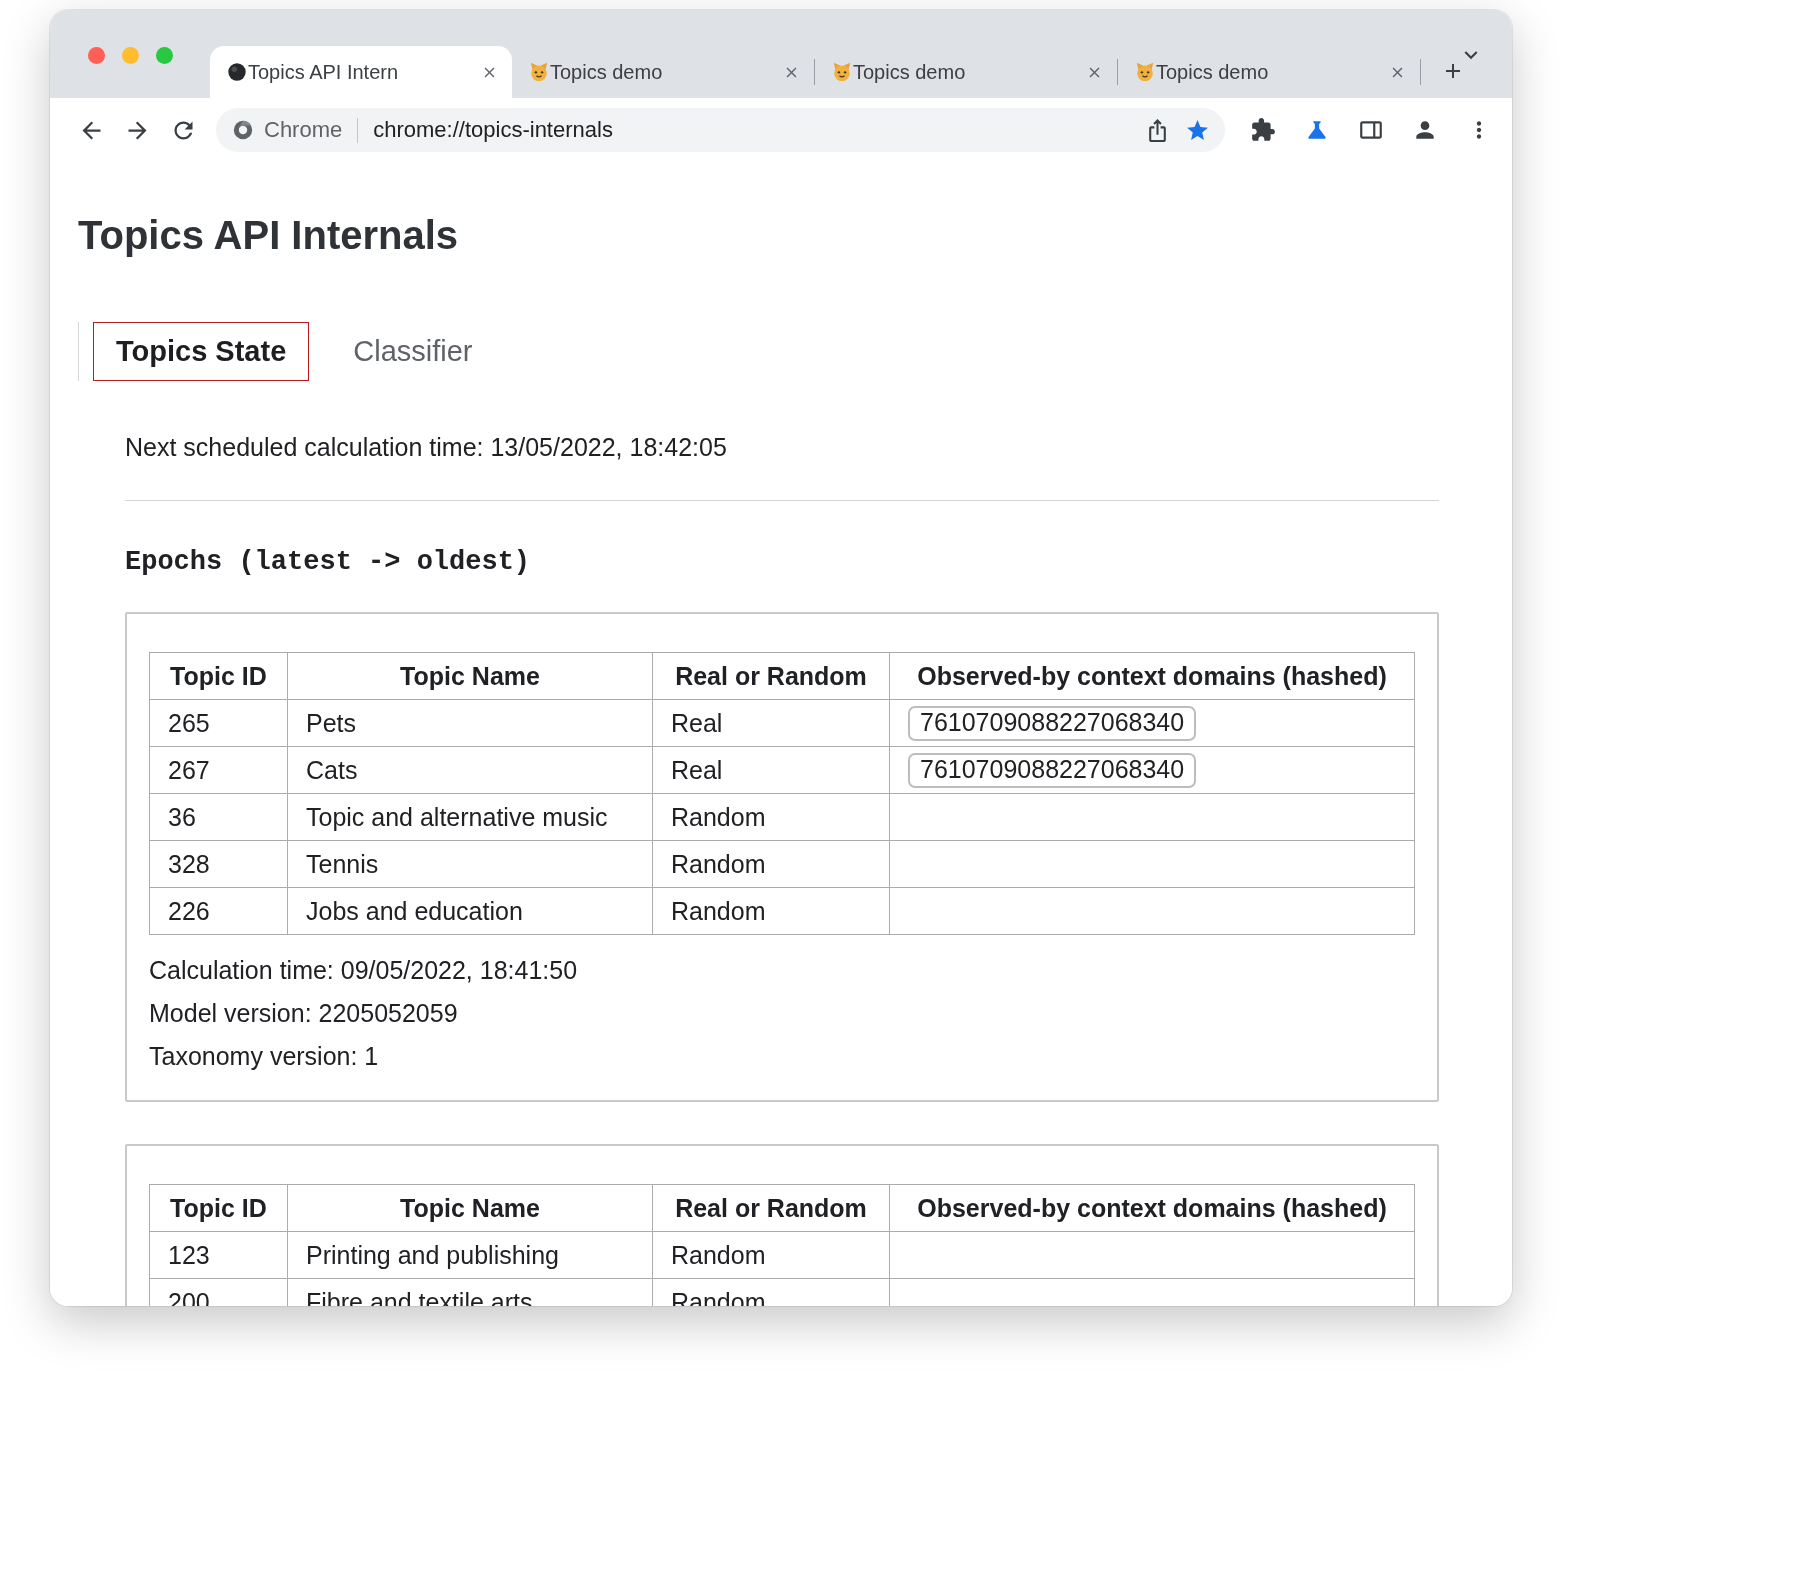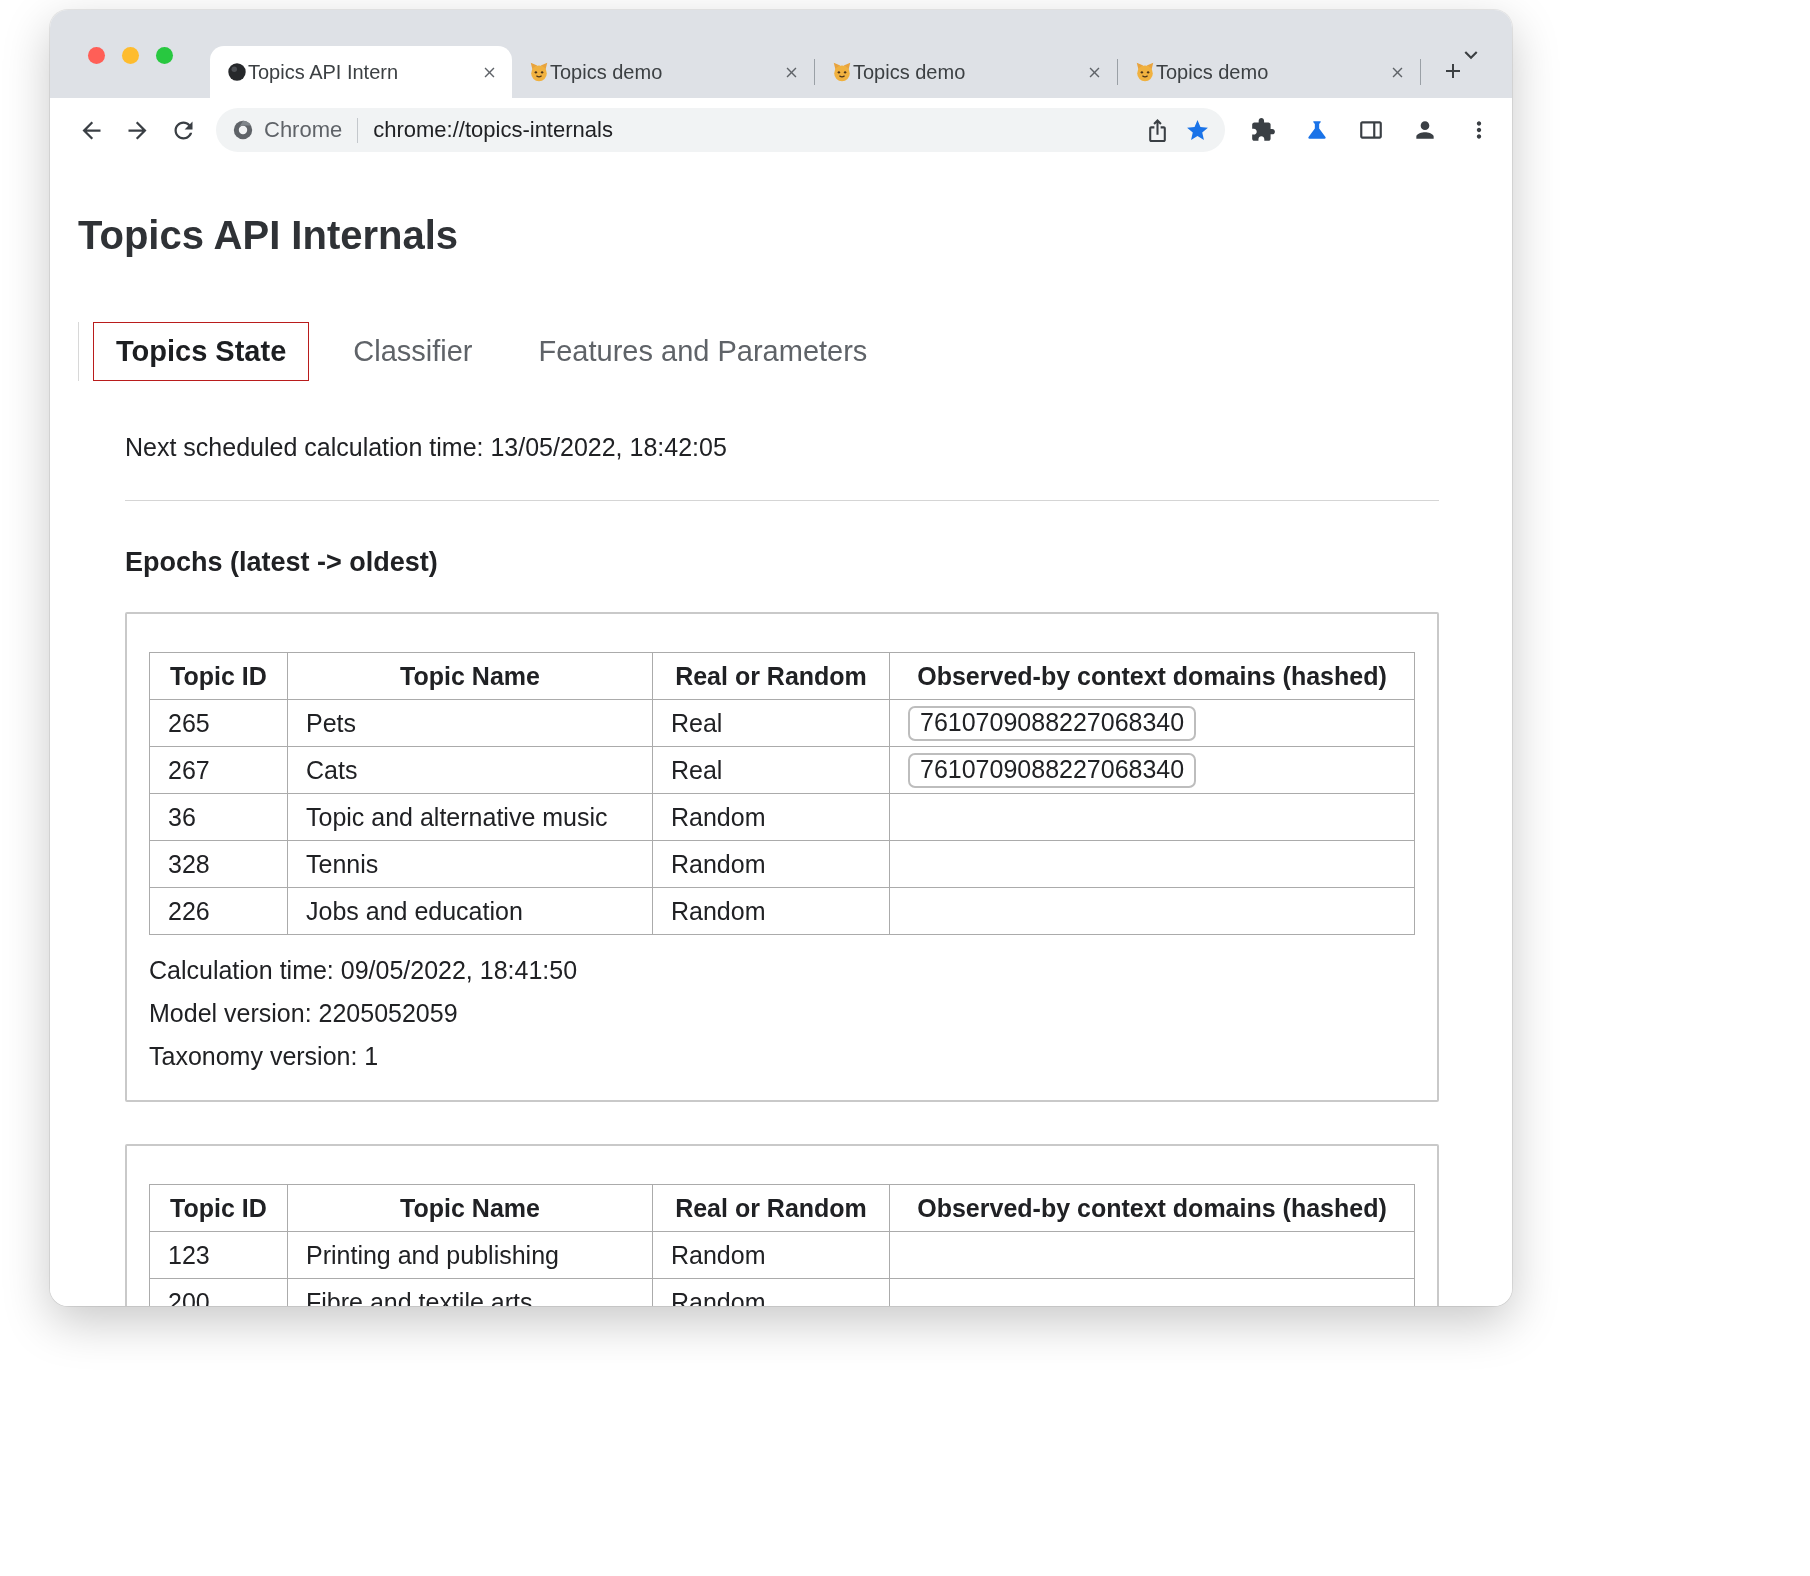--- a/index.html
+++ b/index.html
@@ -46,21 +46,21 @@
 
   
   .content{background:#fff;}
   .page-title{margin:50px 0 0 28px;font-size:40px;line-height:46px;color:#2f3236;font-weight:700;}
   .cr-tabs{display:flex;align-items:center;gap:22px;margin:64px 0 0 28px;border-left:1px solid #d8d8d8;padding-left:14px;}
   .cr-tab{font-size:29px;color:#5F6368;padding:12px 22px;white-space:nowrap;}
   .cr-tab.active{color:#1c1e21;font-weight:700;border:1px solid #b91c1c;background:#fff;}
   .panel{margin:52px 73px 0 75px;}
   .next-calc{font-size:25px;color:#202124;}
   hr.divider{border:none;border-top:1px solid #d5d5d5;margin:38px 0 0 0;}
-  .epochs-heading{margin:46px 0 0 0;font-size:27px;line-height:31px;font-weight:700;color:#202124;}
+  .epochs-heading{margin:46px 0 0 0;font-size:27px;line-height:31px;font-weight:700;color:#202124;font-family:Liberation Mono, monospace;}
   .epoch-box{margin-top:34px;border:2px solid #c9c9c9;border-radius:2px;padding:38px 22px 22px 22px;background:#fff;}
   .epoch-box.second{margin-top:42px;min-height:420px;}
   table.topics{border-collapse:collapse;width:100%;table-layout:fixed;}
   .topics th,.topics td{border:1px solid #ababab;height:46px;font-size:25px;color:#202124;padding:0 18px;
                         text-align:left;font-weight:400;overflow:hidden;white-space:nowrap;}
   .topics th{text-align:center;font-weight:700;}
   col.c-id{width:138px;} col.c-name{width:365px;} col.c-real{width:237px;}
   .hashbox{display:inline-block;border:2px solid #bdbdbd;border-radius:7px;padding:0 10px 2px;font-size:25px;color:#202124;background:#fff;}
   .meta{margin-top:14px;font-size:25px;color:#202124;line-height:43px;}
 </style>
@@ -223,21 +223,20 @@
         </div>
       </div>
     </div>
 
     <div class="content">
       <h1 class="page-title">Topics API Internals</h1>
 
       <div class="cr-tabs">
         <div class="cr-tab active">Topics State</div>
         <div class="cr-tab">Classifier</div>
-        <div class="cr-tab">Features and Parameters</div>
       </div>
 
       <div class="panel">
         <div class="next-calc">Next scheduled calculation time: 13/05/2022, 18:42:05</div>
         <hr class="divider">
         <h2 class="epochs-heading">Epochs (latest -&gt; oldest)</h2>
 
         <div class="epoch-box">
           <table class="topics">
             <colgroup>

